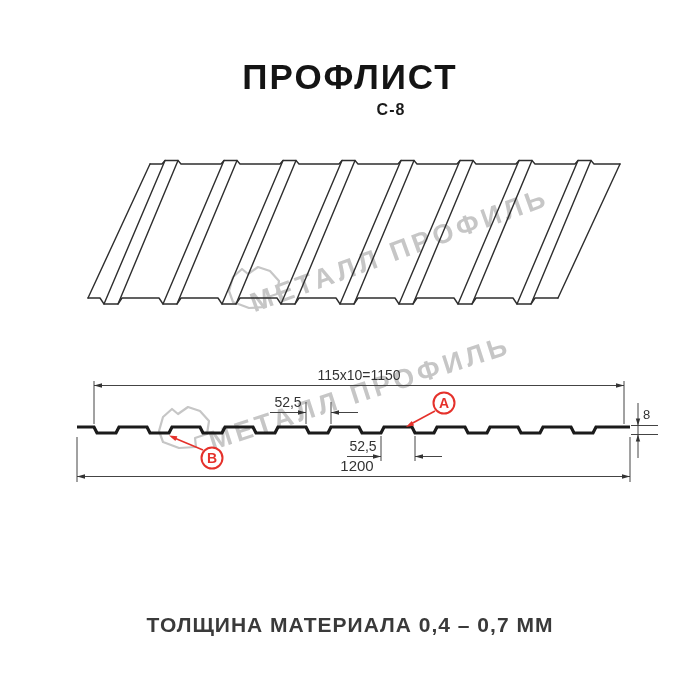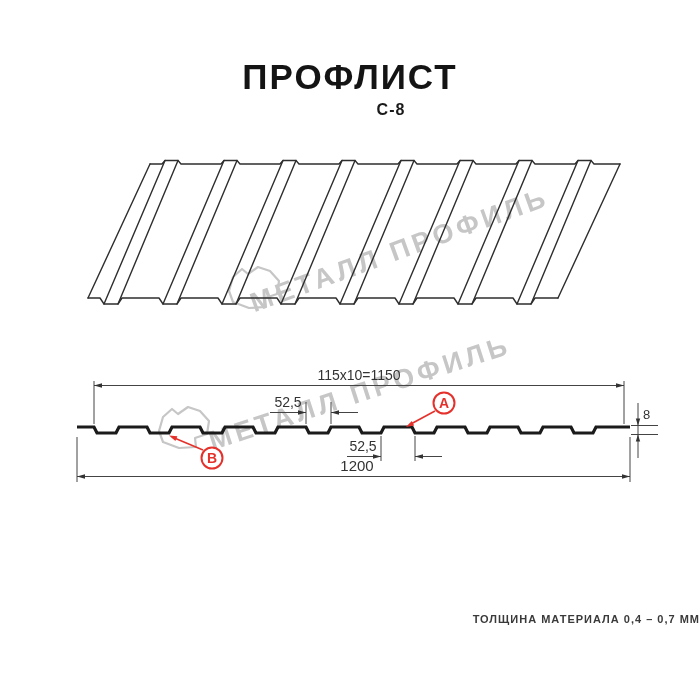--- a/index.html
+++ b/index.html
@@ -10,22 +10,22 @@
   }
   .title{
     position:absolute;left:0;top:57px;width:700px;text-align:center;
     font-size:35px;font-weight:bold;letter-spacing:2px;color:#141414;
   }
   .code{
     position:absolute;left:0;top:101px;width:700px;text-align:center;
     font-size:16px;font-weight:bold;letter-spacing:1px;color:#1a1a1a;margin-left:41px;
   }
   .footer-note{
-    position:absolute;left:0;top:613px;width:700px;text-align:right;
-    font-size:11px;font-weight:bold;letter-spacing:1px;color:#3a3a3a;
+    position:absolute;left:0;top:613px;width:700px;text-align:center;
+    font-size:21px;font-weight:bold;letter-spacing:1px;color:#3a3a3a;
   }
   .wm-logo{position:absolute;z-index:1;}
   .wm-text{
     position:absolute;z-index:1;color:#c6c6c6;font-weight:bold;font-size:27px;
     letter-spacing:4px;line-height:1;white-space:nowrap;
   }
   .wm-text-1{left:256px;top:290px;transform:rotate(-20deg);transform-origin:0 100%;}
   .wm-text-2{left:214px;top:428px;transform:rotate(-18deg);transform-origin:0 100%;}
   .wm-logo-1{left:225px;top:264px;}
   .wm-logo-2{left:155px;top:404px;}

